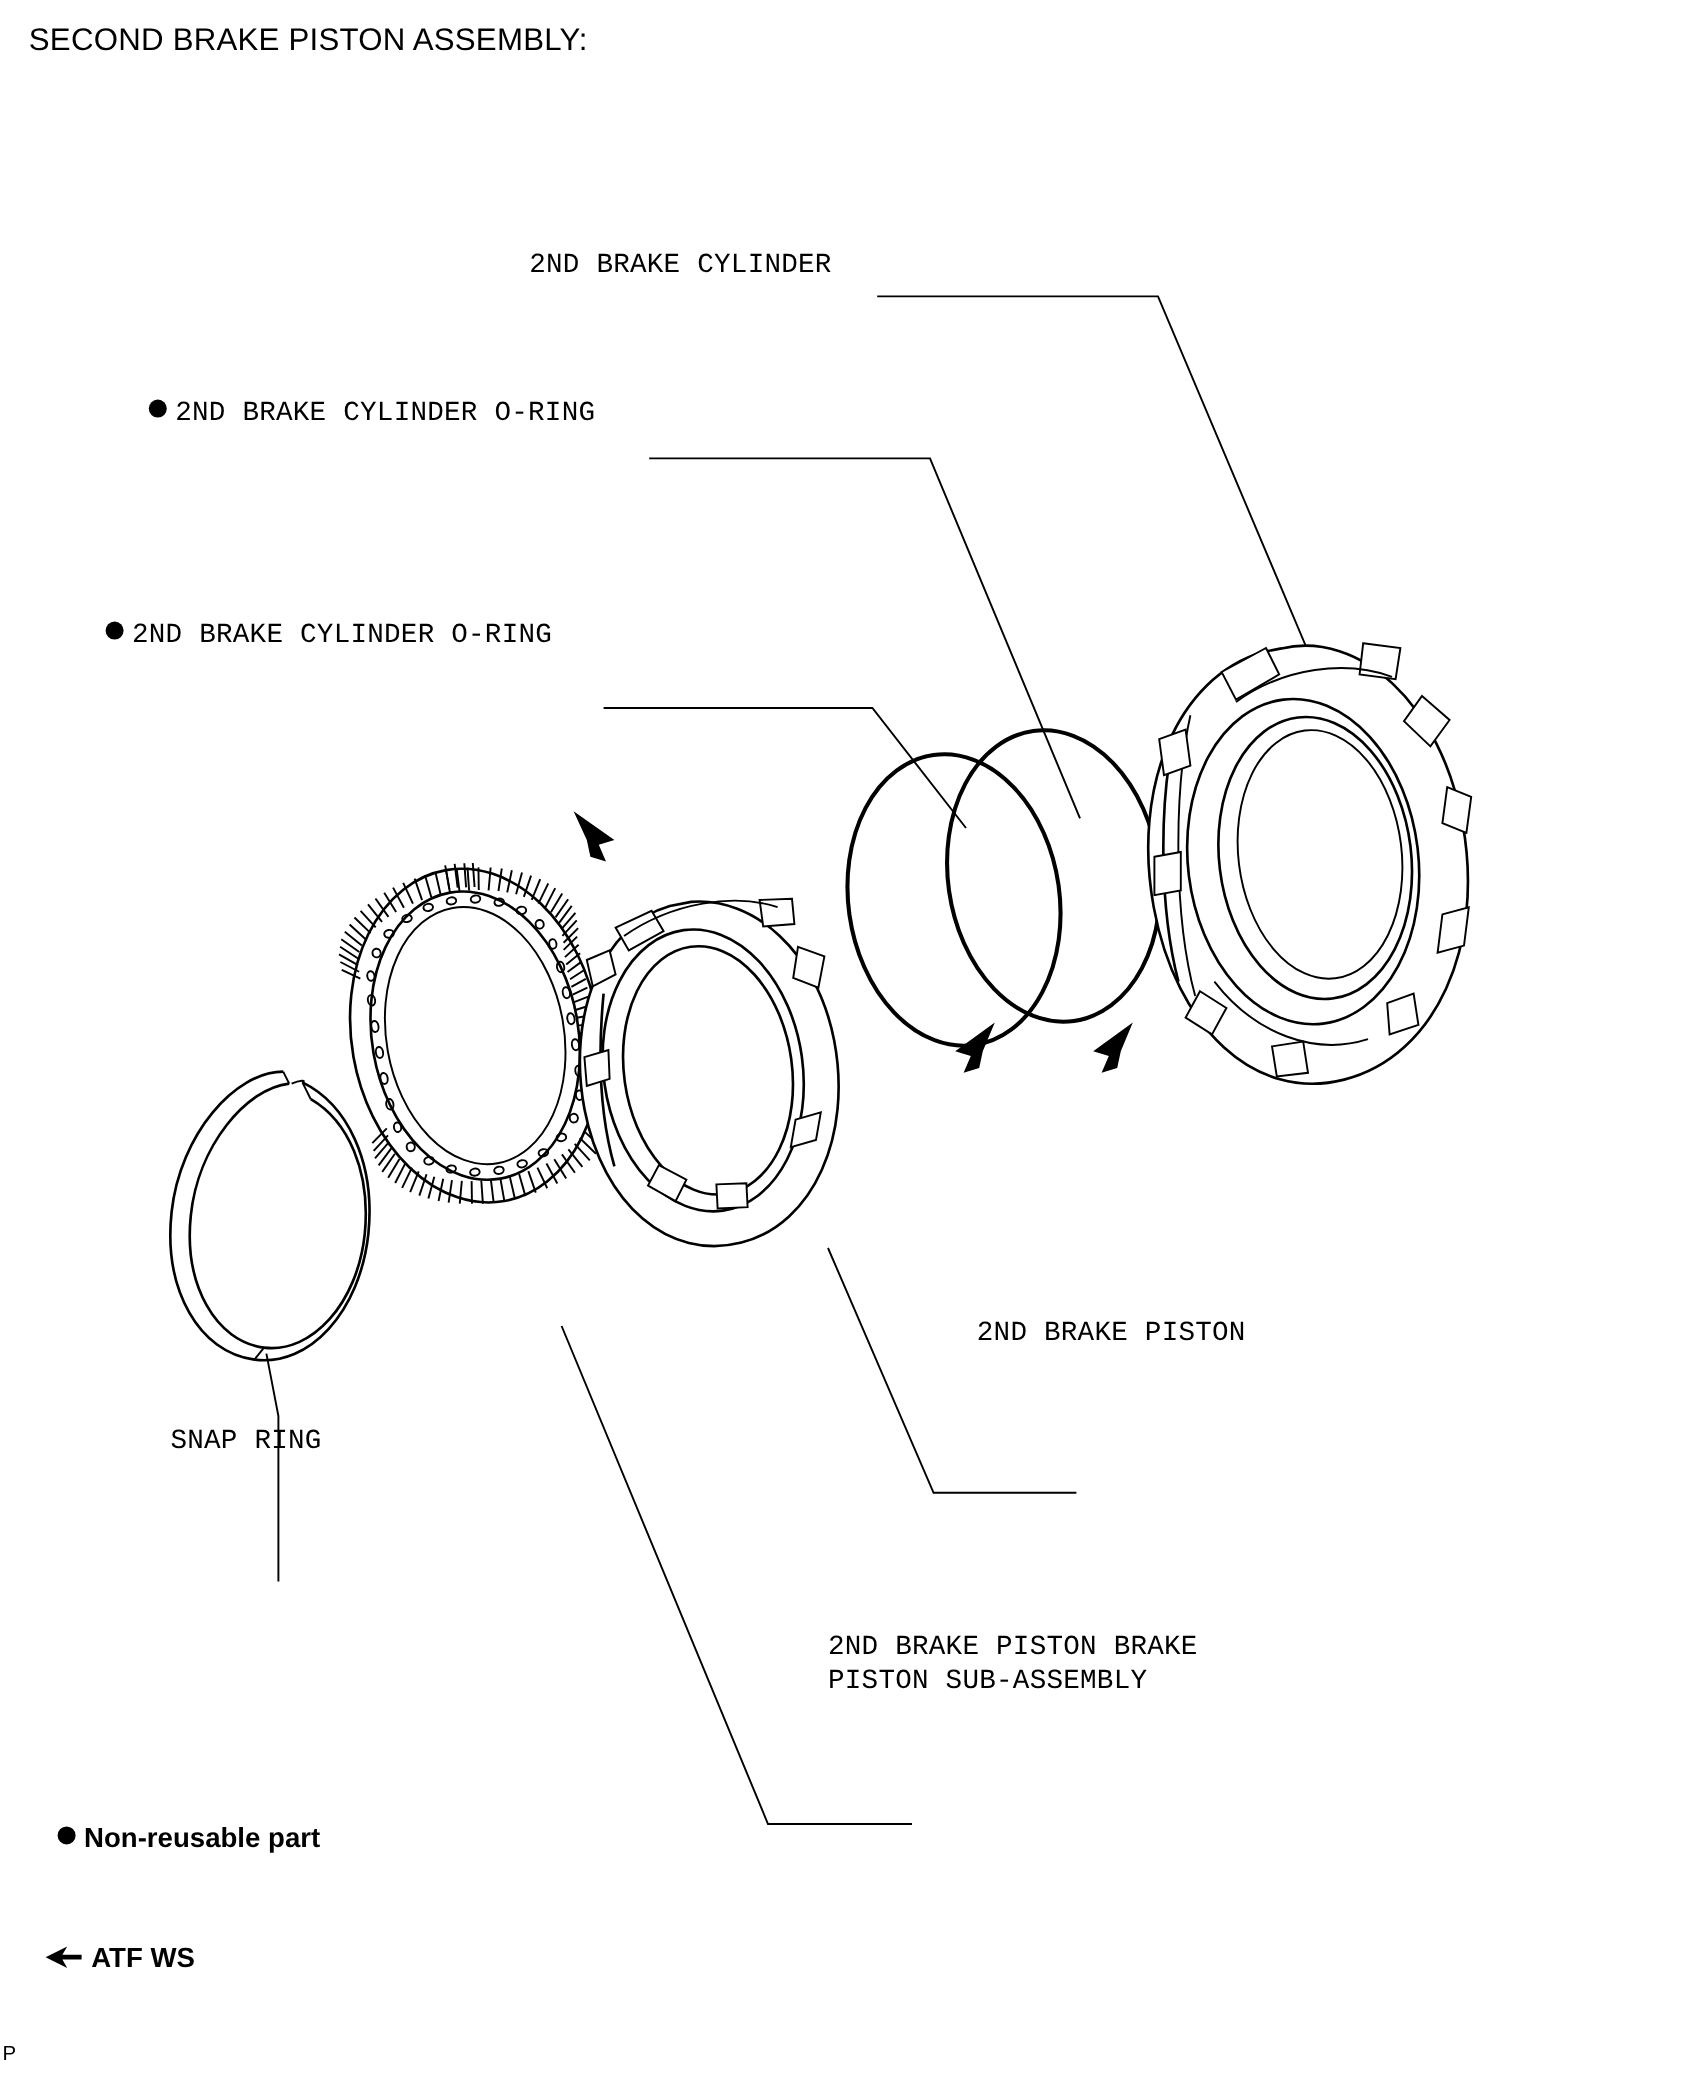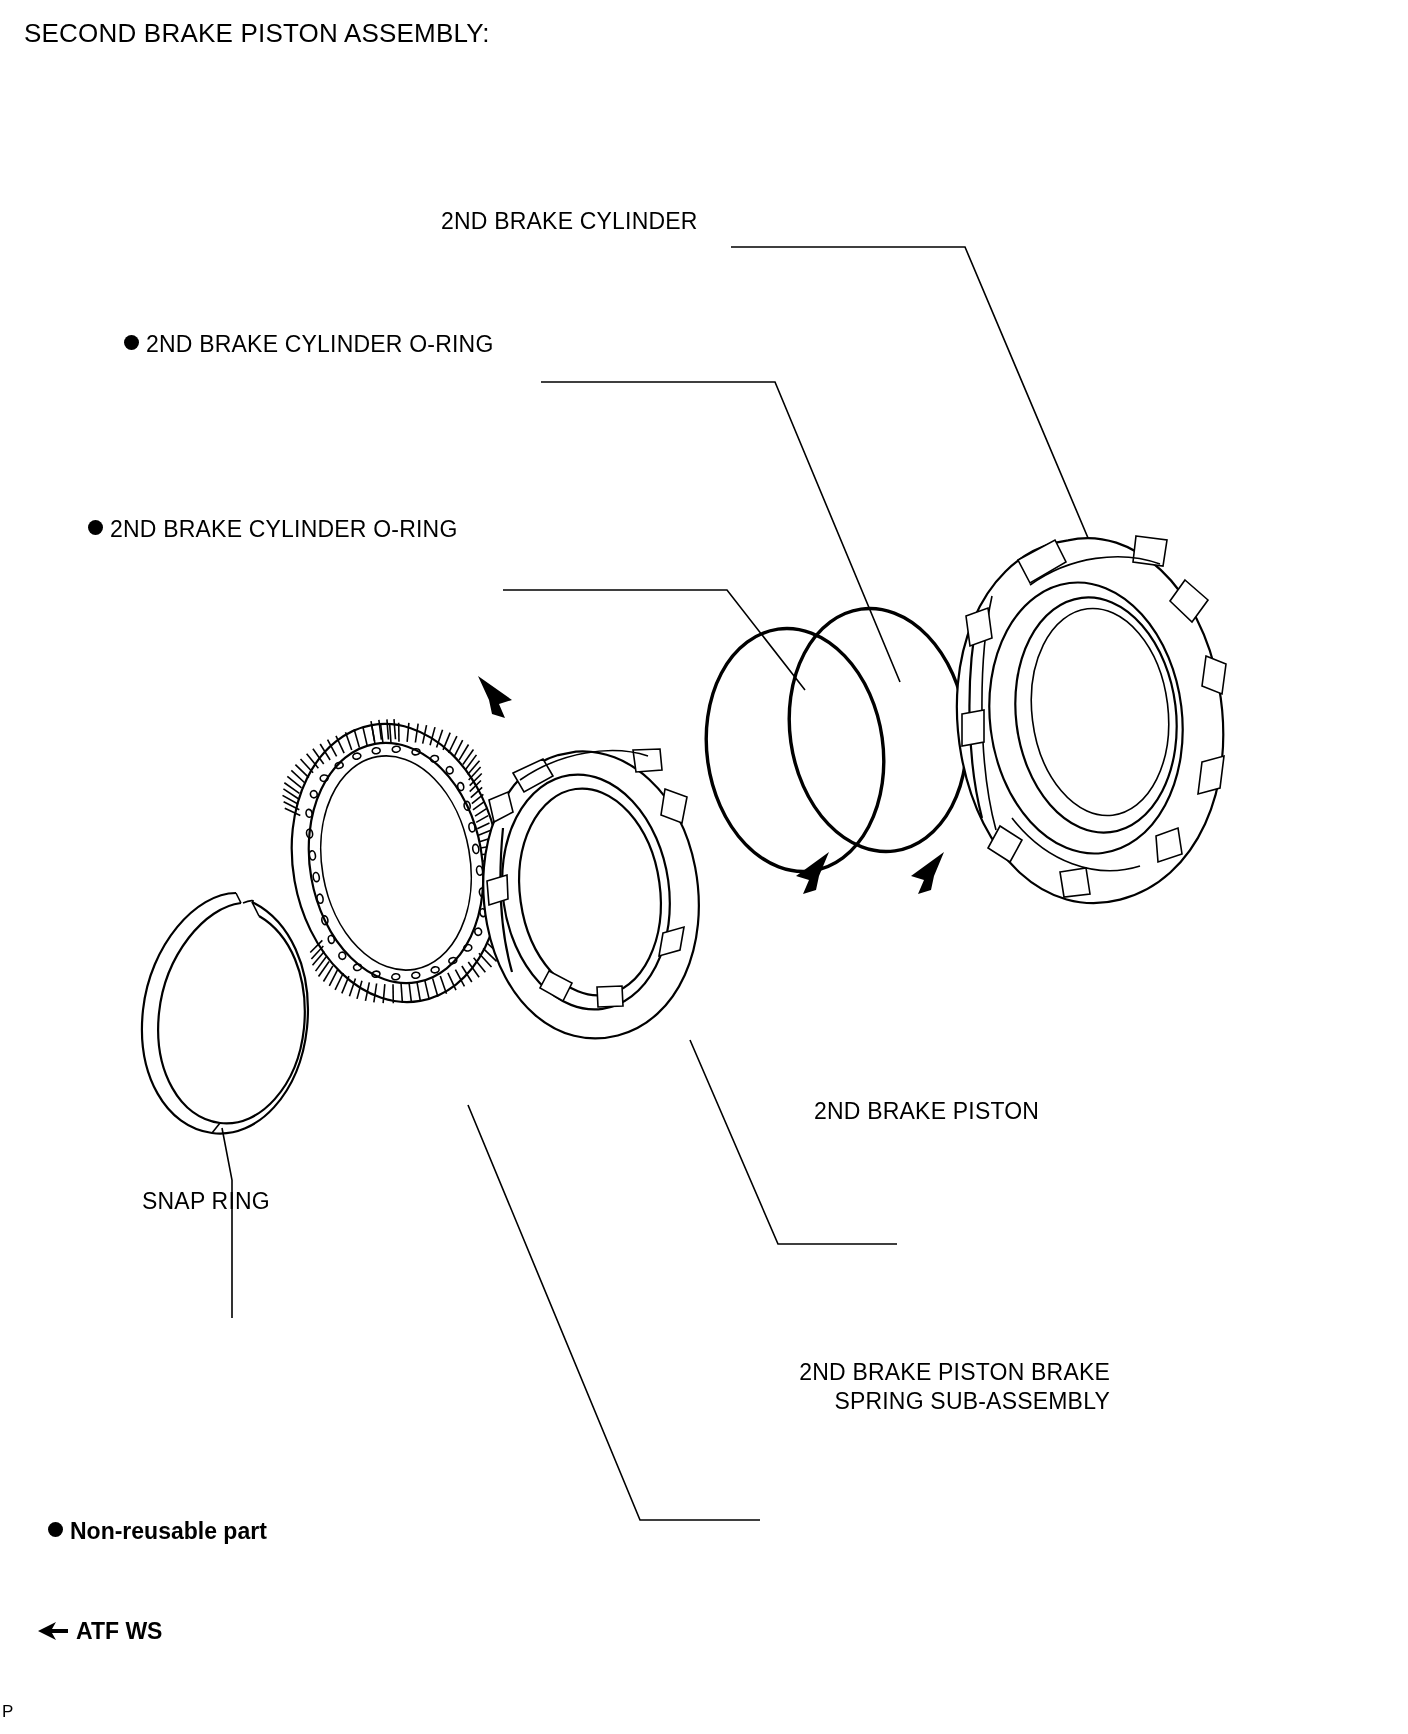--- a/index.html
+++ b/index.html
@@ -13,35 +13,35 @@
     position: relative;
     font-family: "Liberation Sans", sans-serif;
     color: #000000;
     overflow: hidden;
   }
   #page {
     position: absolute;
     left: 0; top: 0;
     width: 1296px;
     height: 1734px;
-    text-align: right;
   }
   .title {
     position: absolute;
     left: 24px;
     top: 18px;
     font-size: 26px;
     letter-spacing: 0.2px;
     white-space: nowrap;
   }
   .label {
     position: absolute;
     font-size: 23px;
     white-space: nowrap;
     letter-spacing: 0.2px;
+    font-family: Liberation Mono, monospace;
   }
   .label.two-line {
     white-space: normal;
     line-height: 1.28;
   }
   .bullet {
     display: inline-block;
     width: 15px;
     height: 15px;
     border-radius: 50%;
@@ -341,21 +341,21 @@
   <div class="label" style="left:88px; top:516px;">
     <span class="bullet"></span><span>2ND BRAKE CYLINDER O-RING</span>
   </div>
 
   <div class="label" style="left:814px; top:1098px;">2ND BRAKE PISTON</div>
 
   <div class="label" style="left:142px; top:1188px;">SNAP RING</div>
 
   <div class="label two-line" style="left:690px; top:1358px; width:420px;">
     <span>2ND BRAKE PISTON BRAKE</span><br>
-    <span>SPRING SUB-ASSEMBLY</span>
+    <span>PISTON SUB-ASSEMBLY</span>
   </div>
 
   <div class="legend" style="left:48px; top:1518px;">
     <span class="bullet"></span><span>Non-reusable part</span>
   </div>
 
   <div class="legend" style="left:36px; top:1618px;">
     <svg width="34" height="22" viewBox="0 0 34 22" style="vertical-align:-3px;margin-right:6px;">
       <path class="solid" d="M2 11 L20 2 L16 9 L32 9 L32 13 L16 13 L20 20 Z"></path>
     </svg><span>ATF WS</span>

